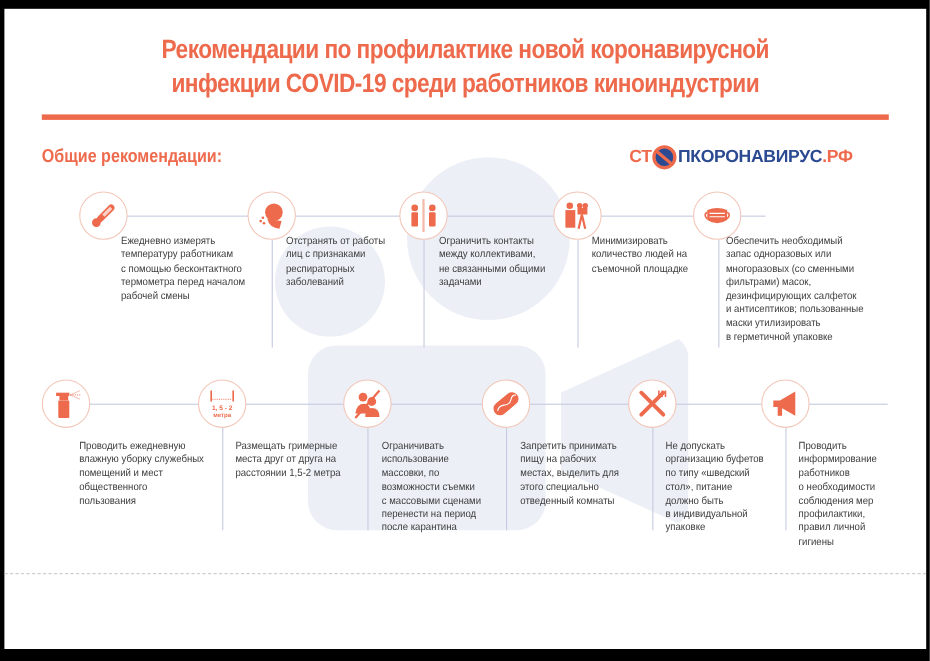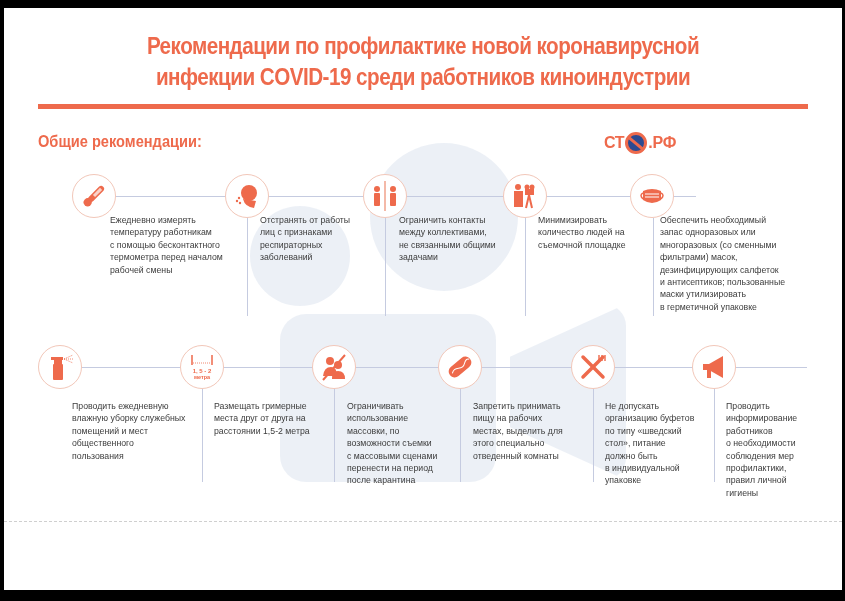--- a/index.html
+++ b/index.html
@@ -3,21 +3,21 @@
 <meta charset="utf-8">
 <style>
   html,body{margin:0;padding:0;background:#000;}
   body{width:845px;height:601px;position:relative;overflow:hidden;font-family:"Liberation Sans","DejaVu Sans",sans-serif;}
   .page{position:absolute;left:4px;top:8px;width:838px;height:582px;background:#fff;overflow:hidden;}
   .bg-shape{position:absolute;background:#e9edf4;opacity:.85;}
   .title{position:absolute;left:0;top:22px;width:838px;text-align:center;color:#ee6a4c;font-family:"Liberation Sans",sans-serif;font-weight:bold;font-size:24px;line-height:31px;letter-spacing:-0.6px;transform:scaleX(0.86);transform-origin:center top;}
   .title div{white-space:nowrap;}
   .rule{position:absolute;left:34px;top:96px;width:770px;height:5px;background:#ee6a4c;}
   .subhead{position:absolute;left:34px;top:124px;color:#ee6a4c;font-weight:bold;font-size:17px;transform:scaleX(0.86);transform-origin:left top;white-space:nowrap;}
-  .logo{position:absolute;left:600px;top:124px;height:22px;display:flex;align-items:center;font-weight:bold;font-size:16px;letter-spacing:-0.3px;}
+  .logo{position:absolute;left:568px;top:124px;height:22px;display:flex;align-items:center;font-weight:bold;font-size:16px;letter-spacing:-0.3px;}
   .logo .o{color:#ee6a4c}
   .logo .b{color:#2c4a91}
   .virus{width:22px;height:22px;border-radius:50%;border:3px solid #ee6a4c;box-sizing:border-box;background:#2c4a91;position:relative;margin:0 1px;}
   .virus::after{content:"";position:absolute;left:-2px;top:7px;width:20px;height:3px;background:#ee6a4c;transform:rotate(40deg);}
   .hline{position:absolute;height:1px;background:#c5cbe0;}
   .vline{position:absolute;width:1px;background:#c5cbe0;}
   .icon-circle{position:absolute;width:44px;height:44px;border-radius:50%;background:#fff;border:1px solid #f2c7b9;box-sizing:border-box;display:flex;align-items:center;justify-content:center;}
   .icon-circle svg{width:30px;height:30px;}
   .txt{position:absolute;font-size:9.5px;line-height:12.4px;color:#3c3c3c;white-space:pre-line;transform:scaleX(0.92);transform-origin:left top;}
   .dash{position:absolute;left:0;top:513px;width:838px;border-top:1px dashed #cfcfcf;}
@@ -39,20 +39,21 @@
     <div>Рекомендации по профилактике новой коронавирусной</div>
     <div>инфекции COVID-19 среди работников киноиндустрии</div>
   </div>
   <div class="rule"></div>
 
   <div class="subhead">Общие рекомендации:</div>
 
   <div class="logo">
     <span class="o">СТ</span>
     <span class="virus"></span>
+    <span class="b">ПКОРОНАВИРУС</span>
     <span class="o">.РФ</span>
   </div>
 
   <div class="hline" style="left:72px;top:188px;width:620px;"></div>
   <div class="vline" style="left:243px;top:210px;height:98px;"></div>
   <div class="vline" style="left:381px;top:210px;height:98px;"></div>
   <div class="vline" style="left:521px;top:210px;height:98px;"></div>
   <div class="vline" style="left:649px;top:210px;height:98px;"></div>
 
   <div class="icon-circle" style="left:68px;top:166px;">

